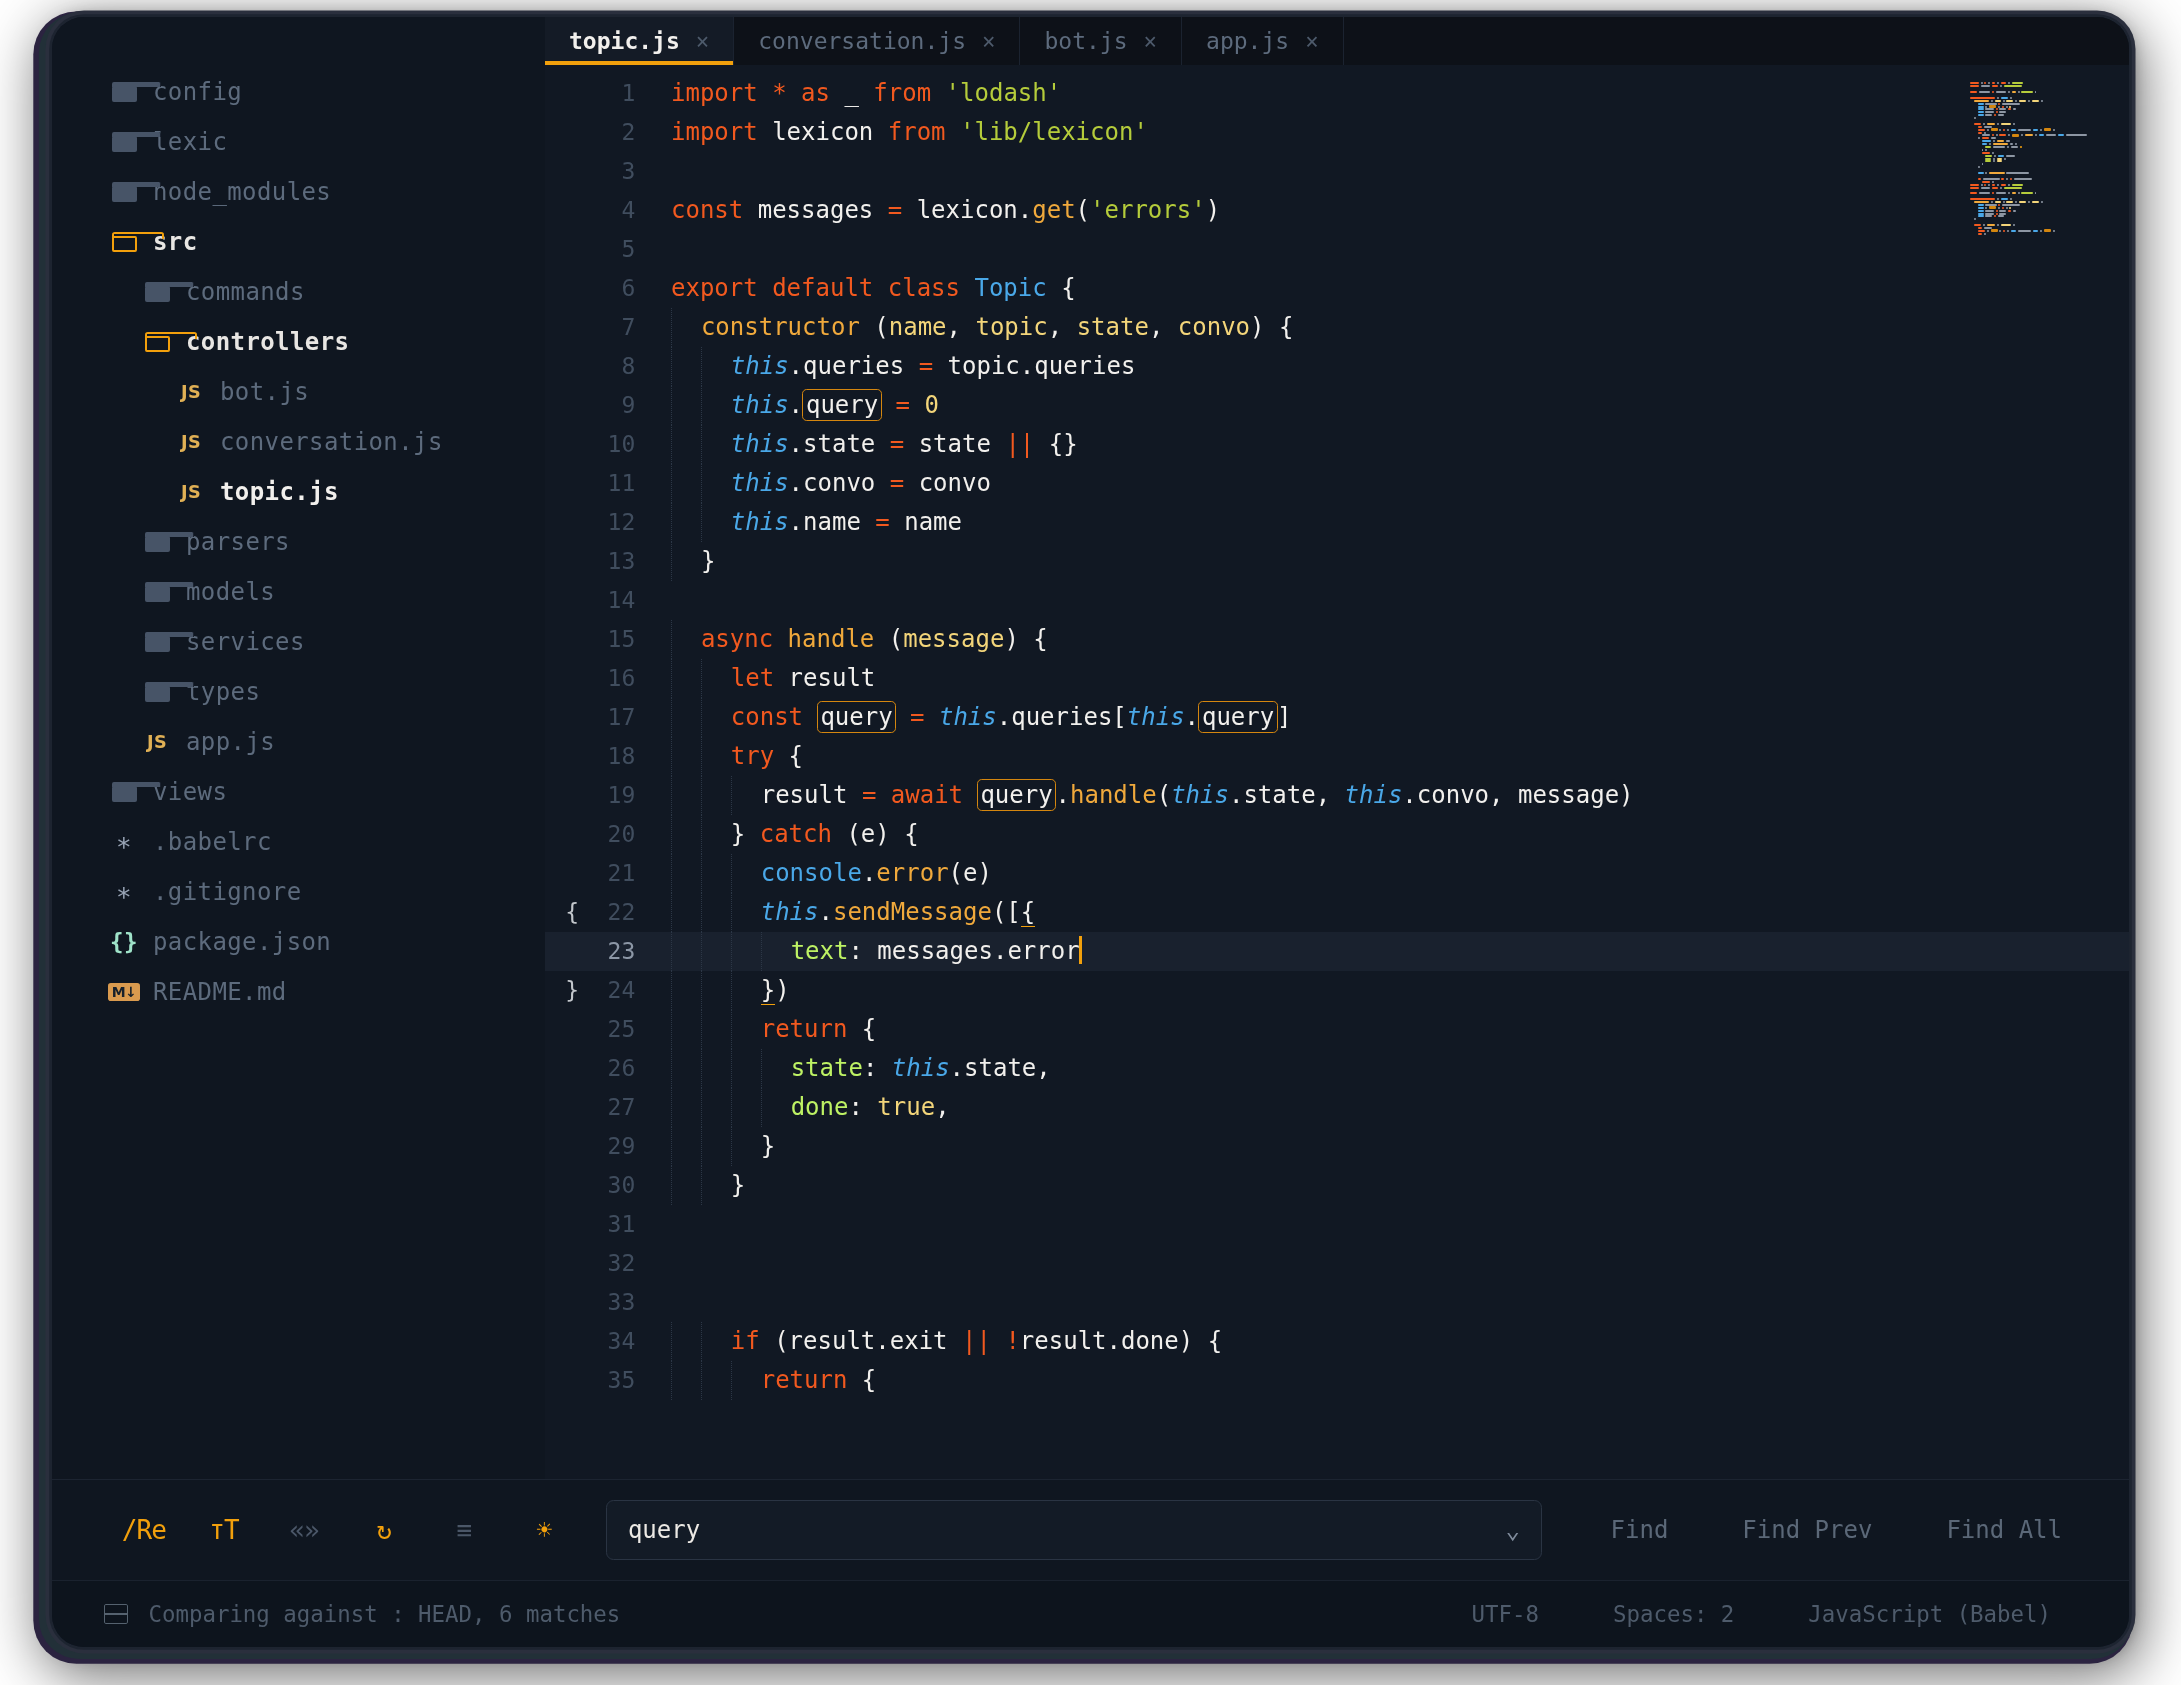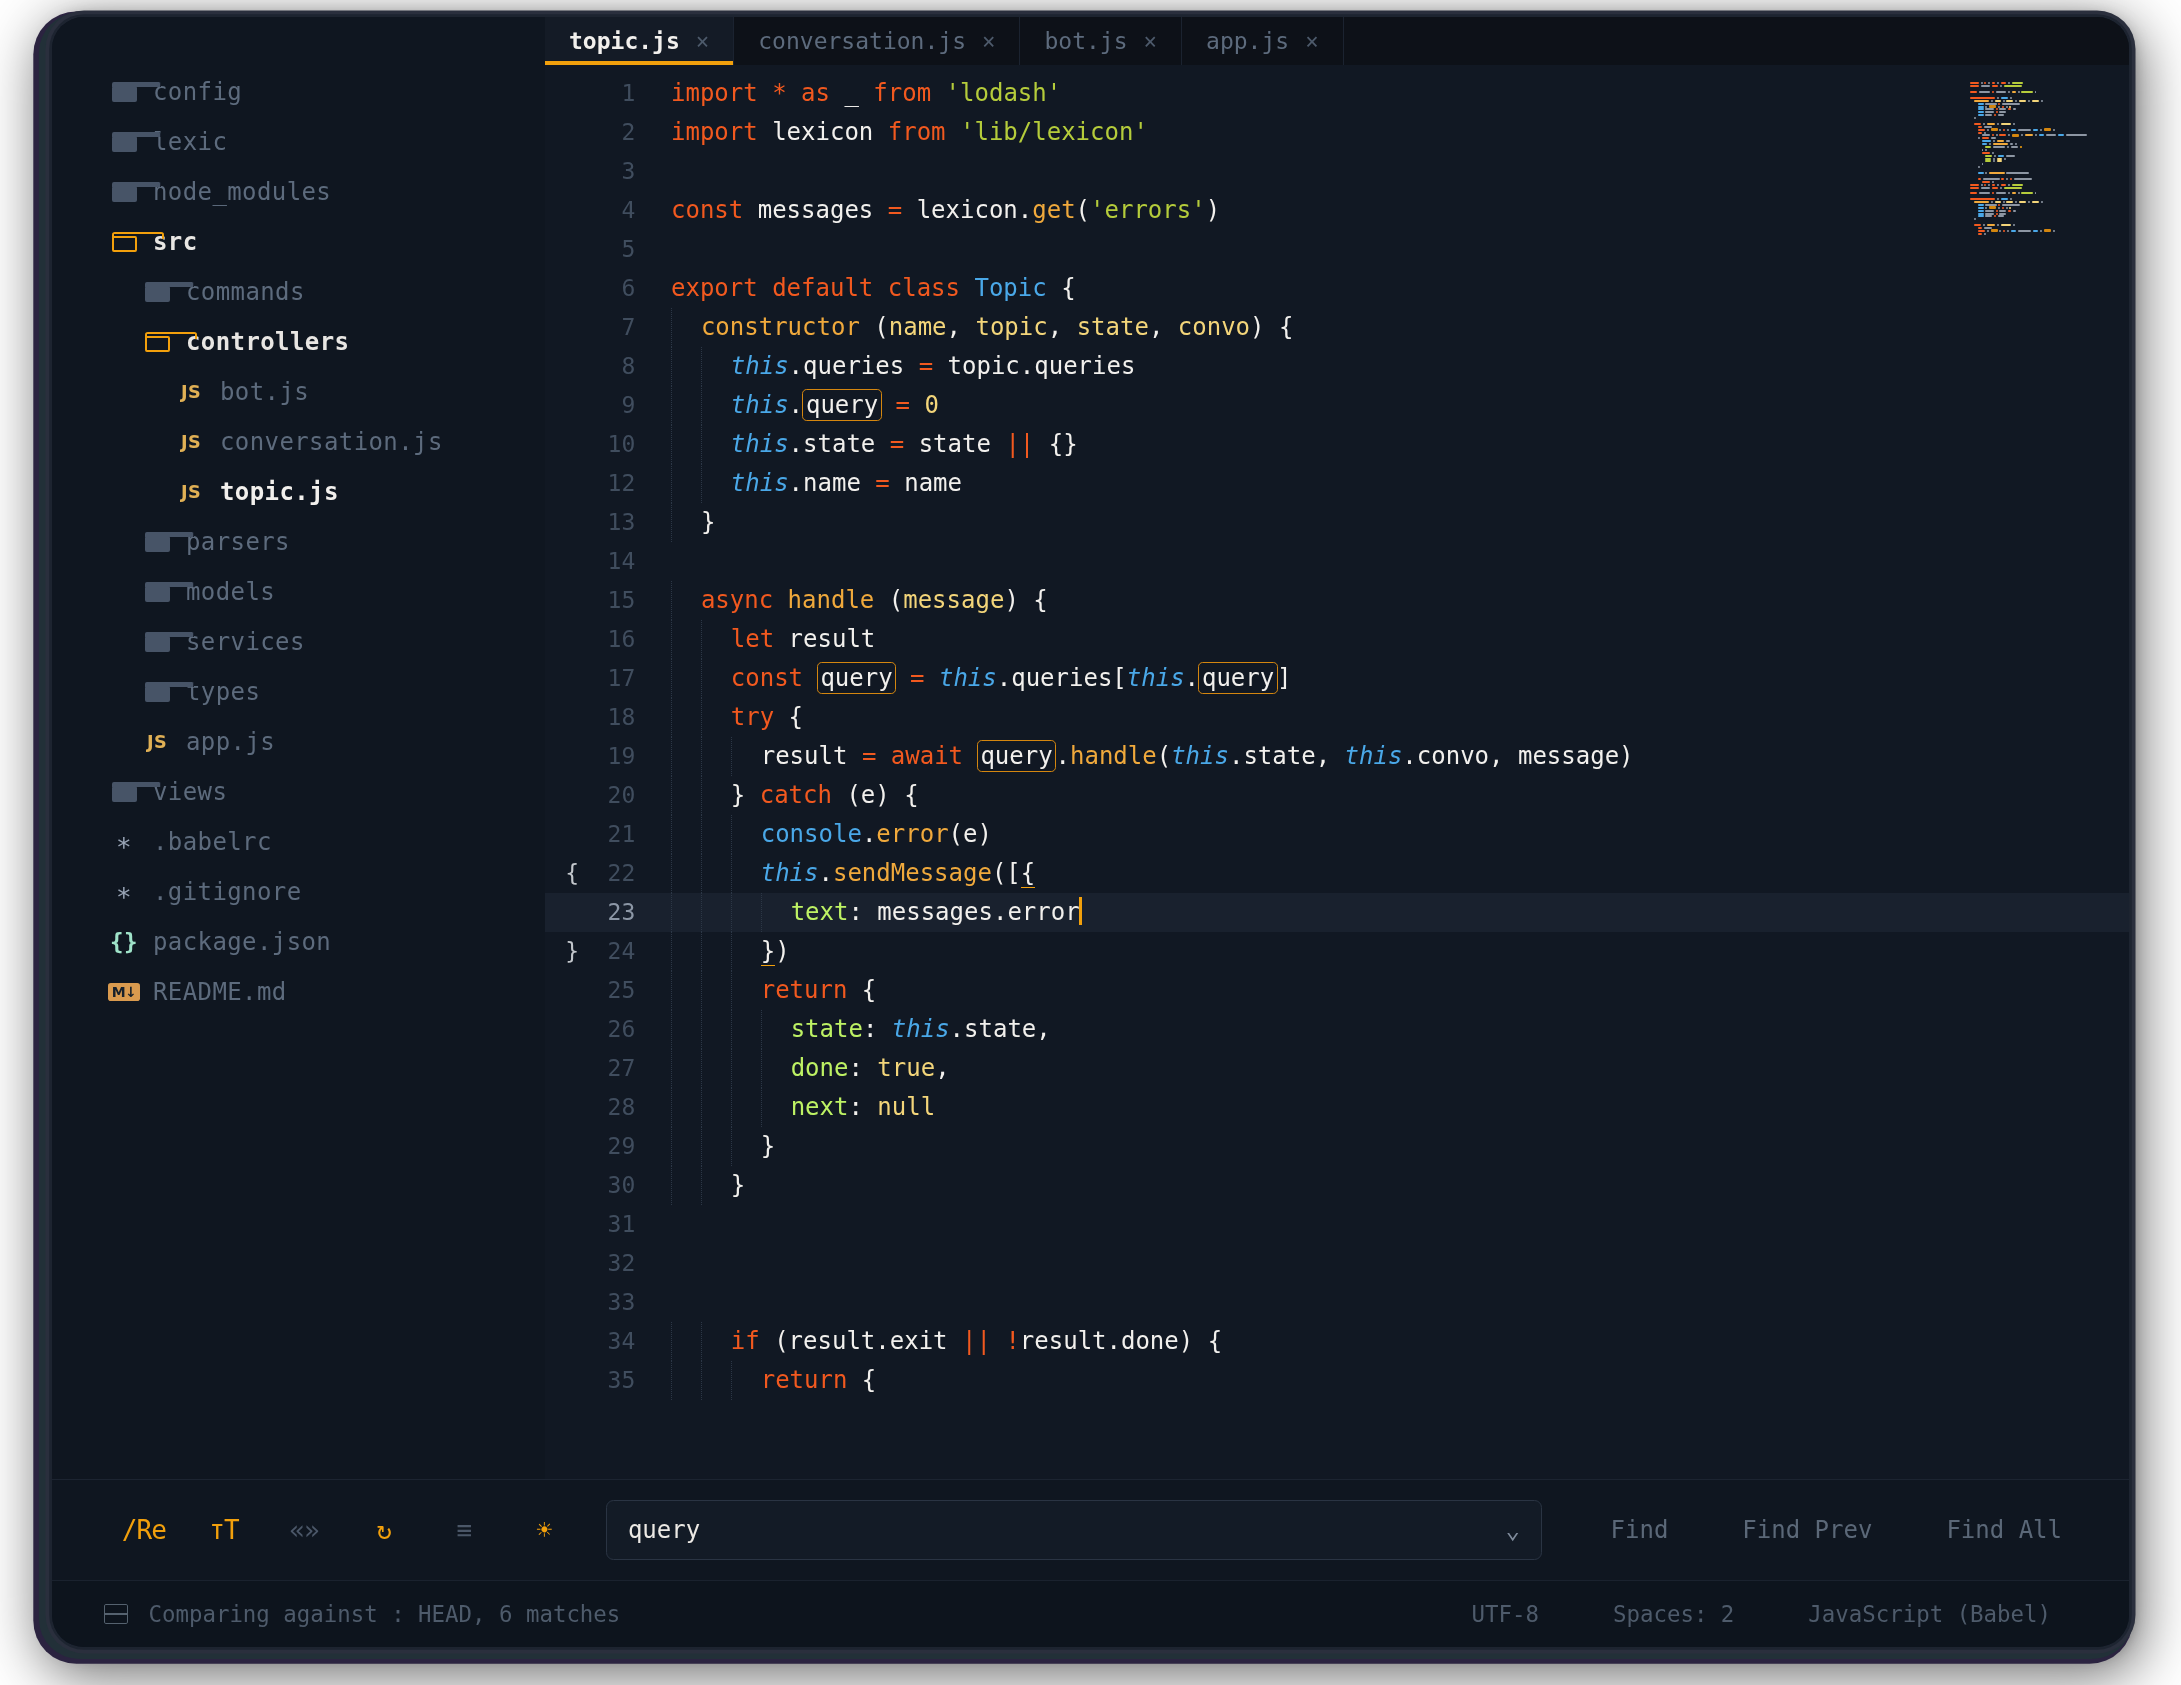--- a/index.html
+++ b/index.html
@@ -343,37 +343,37 @@
               <div class="line"><span class="fold"></span><span class="ln">1</span><span class="gut-gap"></span><span class="src"><span class="kw">import</span><span class="pln"> </span><span class="op">*</span><span class="pln"> </span><span class="kw">as</span><span class="pln"> _ </span><span class="kw">from</span><span class="pln"> </span><span class="str">'lodash'</span></span></div>
               <div class="line"><span class="fold"></span><span class="ln">2</span><span class="gut-gap"></span><span class="src"><span class="kw">import</span><span class="pln"> lexicon </span><span class="kw">from</span><span class="pln"> </span><span class="str">'lib/lexicon'</span></span></div>
               <div class="line"><span class="fold"></span><span class="ln">3</span><span class="gut-gap"></span><span class="src"></span></div>
               <div class="line"><span class="fold"></span><span class="ln">4</span><span class="gut-gap"></span><span class="src"><span class="kw">const</span><span class="pln"> messages </span><span class="op">=</span><span class="pln"> lexicon</span><span class="pln">.</span><span class="fn">get</span><span class="pln">(</span><span class="str">'errors'</span><span class="pln">)</span></span></div>
               <div class="line"><span class="fold"></span><span class="ln">5</span><span class="gut-gap"></span><span class="src"></span></div>
               <div class="line"><span class="fold"></span><span class="ln">6</span><span class="gut-gap"></span><span class="src"><span class="kw">export default class</span><span class="pln"> </span><span class="cls">Topic</span><span class="pln"> {</span></span></div>
               <div class="line"><span class="fold"></span><span class="ln">7</span><span class="gut-gap"></span><span class="src"><span class="ind">&nbsp;&nbsp;</span><span class="fn">constructor</span><span class="pln"> (</span><span class="par">name</span><span class="pln">, </span><span class="par">topic</span><span class="pln">, </span><span class="par">state</span><span class="pln">, </span><span class="par">convo</span><span class="pln">) {</span></span></div>
               <div class="line"><span class="fold"></span><span class="ln">8</span><span class="gut-gap"></span><span class="src"><span class="ind">&nbsp;&nbsp;</span><span class="ind">&nbsp;&nbsp;</span><span class="ths">this</span><span class="pln">.queries </span><span class="op">=</span><span class="pln"> topic.queries</span></span></div>
               <div class="line"><span class="fold"></span><span class="ln">9</span><span class="gut-gap"></span><span class="src"><span class="ind">&nbsp;&nbsp;</span><span class="ind">&nbsp;&nbsp;</span><span class="ths">this</span><span class="pln">.</span><span class="match">query</span><span class="pln"> </span><span class="op">=</span><span class="pln"> </span><span class="num">0</span></span></div>
               <div class="line"><span class="fold"></span><span class="ln">10</span><span class="gut-gap"></span><span class="src"><span class="ind">&nbsp;&nbsp;</span><span class="ind">&nbsp;&nbsp;</span><span class="ths">this</span><span class="pln">.state </span><span class="op">=</span><span class="pln"> state </span><span class="op">||</span><span class="pln"> {}</span></span></div>
+              <div class="line"><span class="fold"></span><span class="ln">11</span><span class="gut-gap"></span><span class="src"><span class="ind">&nbsp;&nbsp;</span><span class="ind">&nbsp;&nbsp;</span><span class="ths">this</span><span class="pln">.convo </span><span class="op">=</span><span class="pln"> convo</span></span></div>
               <div class="line"><span class="fold"></span><span class="ln">12</span><span class="gut-gap"></span><span class="src"><span class="ind">&nbsp;&nbsp;</span><span class="ind">&nbsp;&nbsp;</span><span class="ths">this</span><span class="pln">.name </span><span class="op">=</span><span class="pln"> name</span></span></div>
               <div class="line"><span class="fold"></span><span class="ln">13</span><span class="gut-gap"></span><span class="src"><span class="ind">&nbsp;&nbsp;</span><span class="pln">}</span></span></div>
               <div class="line"><span class="fold"></span><span class="ln">14</span><span class="gut-gap"></span><span class="src"></span></div>
               <div class="line"><span class="fold"></span><span class="ln">15</span><span class="gut-gap"></span><span class="src"><span class="ind">&nbsp;&nbsp;</span><span class="kw">async</span><span class="pln"> </span><span class="fn">handle</span><span class="pln"> (</span><span class="par">message</span><span class="pln">) {</span></span></div>
               <div class="line"><span class="fold"></span><span class="ln">16</span><span class="gut-gap"></span><span class="src"><span class="ind">&nbsp;&nbsp;</span><span class="ind">&nbsp;&nbsp;</span><span class="kw">let</span><span class="pln"> result</span></span></div>
               <div class="line"><span class="fold"></span><span class="ln">17</span><span class="gut-gap"></span><span class="src"><span class="ind">&nbsp;&nbsp;</span><span class="ind">&nbsp;&nbsp;</span><span class="kw">const</span><span class="pln"> </span><span class="match">query</span><span class="pln"> </span><span class="op">=</span><span class="pln"> </span><span class="ths">this</span><span class="pln">.queries[</span><span class="ths">this</span><span class="pln">.</span><span class="match">query</span><span class="pln">]</span></span></div>
               <div class="line"><span class="fold"></span><span class="ln">18</span><span class="gut-gap"></span><span class="src"><span class="ind">&nbsp;&nbsp;</span><span class="ind">&nbsp;&nbsp;</span><span class="kw">try</span><span class="pln"> {</span></span></div>
               <div class="line"><span class="fold"></span><span class="ln">19</span><span class="gut-gap"></span><span class="src"><span class="ind">&nbsp;&nbsp;</span><span class="ind">&nbsp;&nbsp;</span><span class="ind">&nbsp;&nbsp;</span><span class="pln">result </span><span class="op">=</span><span class="pln"> </span><span class="kw">await</span><span class="pln"> </span><span class="match">query</span><span class="pln">.</span><span class="fn">handle</span><span class="pln">(</span><span class="ths">this</span><span class="pln">.state, </span><span class="ths">this</span><span class="pln">.convo, message)</span></span></div>
               <div class="line"><span class="fold"></span><span class="ln">20</span><span class="gut-gap"></span><span class="src"><span class="ind">&nbsp;&nbsp;</span><span class="ind">&nbsp;&nbsp;</span><span class="pln">} </span><span class="kw">catch</span><span class="pln"> (e) {</span></span></div>
               <div class="line"><span class="fold"></span><span class="ln">21</span><span class="gut-gap"></span><span class="src"><span class="ind">&nbsp;&nbsp;</span><span class="ind">&nbsp;&nbsp;</span><span class="ind">&nbsp;&nbsp;</span><span class="cls">console</span><span class="pln">.</span><span class="fn">error</span><span class="pln">(e)</span></span></div>
               <div class="line"><span class="fold">{</span><span class="ln">22</span><span class="gut-gap"></span><span class="src"><span class="ind">&nbsp;&nbsp;</span><span class="ind">&nbsp;&nbsp;</span><span class="ind">&nbsp;&nbsp;</span><span class="ths">this</span><span class="pln">.</span><span class="fn">sendMessage</span><span class="pln">([</span><span class="mb">{</span></span></div>
               <div class="line current"><span class="fold"></span><span class="ln cur">23</span><span class="gut-gap"></span><span class="src"><span class="ind">&nbsp;&nbsp;</span><span class="ind">&nbsp;&nbsp;</span><span class="ind">&nbsp;&nbsp;</span><span class="ind">&nbsp;&nbsp;</span><span class="prop">text</span><span class="pln">: messages</span><span class="pln">.</span><span class="pln">error</span><span class="caret"></span></span></div>
               <div class="line"><span class="fold">}</span><span class="ln">24</span><span class="gut-gap"></span><span class="src"><span class="ind">&nbsp;&nbsp;</span><span class="ind">&nbsp;&nbsp;</span><span class="ind">&nbsp;&nbsp;</span><span class="mb">}</span><span class="pln">)</span></span></div>
               <div class="line"><span class="fold"></span><span class="ln">25</span><span class="gut-gap"></span><span class="src"><span class="ind">&nbsp;&nbsp;</span><span class="ind">&nbsp;&nbsp;</span><span class="ind">&nbsp;&nbsp;</span><span class="kw">return</span><span class="pln"> {</span></span></div>
               <div class="line"><span class="fold"></span><span class="ln">26</span><span class="gut-gap"></span><span class="src"><span class="ind">&nbsp;&nbsp;</span><span class="ind">&nbsp;&nbsp;</span><span class="ind">&nbsp;&nbsp;</span><span class="ind">&nbsp;&nbsp;</span><span class="prop">state</span><span class="pln">: </span><span class="ths">this</span><span class="pln">.state,</span></span></div>
               <div class="line"><span class="fold"></span><span class="ln">27</span><span class="gut-gap"></span><span class="src"><span class="ind">&nbsp;&nbsp;</span><span class="ind">&nbsp;&nbsp;</span><span class="ind">&nbsp;&nbsp;</span><span class="ind">&nbsp;&nbsp;</span><span class="prop">done</span><span class="pln">: </span><span class="num">true</span><span class="pln">,</span></span></div>
-              <div class="line"><span class="fold"></span><span class="ln">28</span><span class="gut-gap"></span><span class="src"><span class="ind">&nbsp;&nbsp;</span><span class="ind">&nbsp;&nbsp;</span><span class="ind">&nbsp;&nbsp;</span><span class="ind">&nbsp;&nbsp;</span><span class="prop">next</span><span class="pln">: </span><span class="num">null</span></span></div>
               <div class="line"><span class="fold"></span><span class="ln">29</span><span class="gut-gap"></span><span class="src"><span class="ind">&nbsp;&nbsp;</span><span class="ind">&nbsp;&nbsp;</span><span class="ind">&nbsp;&nbsp;</span><span class="pln">}</span></span></div>
               <div class="line"><span class="fold"></span><span class="ln">30</span><span class="gut-gap"></span><span class="src"><span class="ind">&nbsp;&nbsp;</span><span class="ind">&nbsp;&nbsp;</span><span class="pln">}</span></span></div>
               <div class="line"><span class="fold"></span><span class="ln">31</span><span class="gut-gap"></span><span class="src"></span></div>
               <div class="line"><span class="fold"></span><span class="ln">32</span><span class="gut-gap"></span></div>
               <div class="line"><span class="fold"></span><span class="ln">33</span><span class="gut-gap"></span><span class="src"></span></div>
               <div class="line"><span class="fold"></span><span class="ln">34</span><span class="gut-gap"></span><span class="src"><span class="ind">&nbsp;&nbsp;</span><span class="ind">&nbsp;&nbsp;</span><span class="kw">if</span><span class="pln"> (result.exit </span><span class="op">||</span><span class="pln"> </span><span class="op">!</span><span class="pln">result.done) {</span></span></div>
               <div class="line"><span class="fold"></span><span class="ln">35</span><span class="gut-gap"></span><span class="src"><span class="ind">&nbsp;&nbsp;</span><span class="ind">&nbsp;&nbsp;</span><span class="ind">&nbsp;&nbsp;</span><span class="kw">return</span><span class="pln"> {</span></span></div>
             </div>
           <div class="minimap" id="minimap">
               <div class="mm-line" style="padding-left: 0px;">

